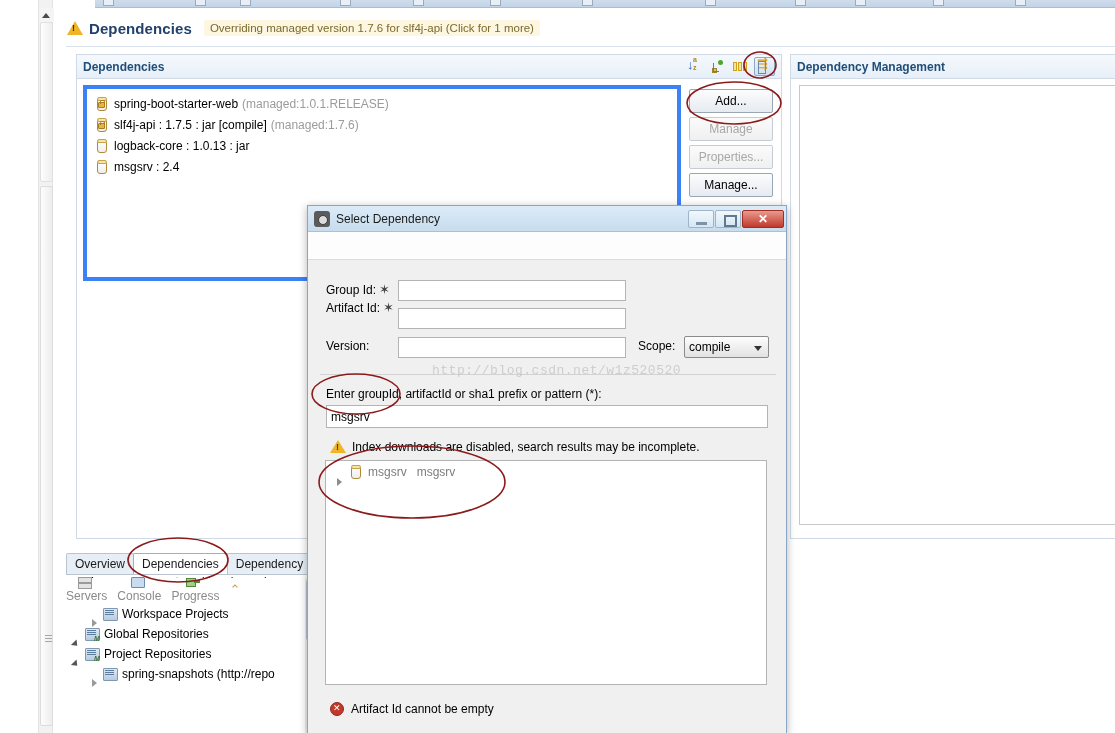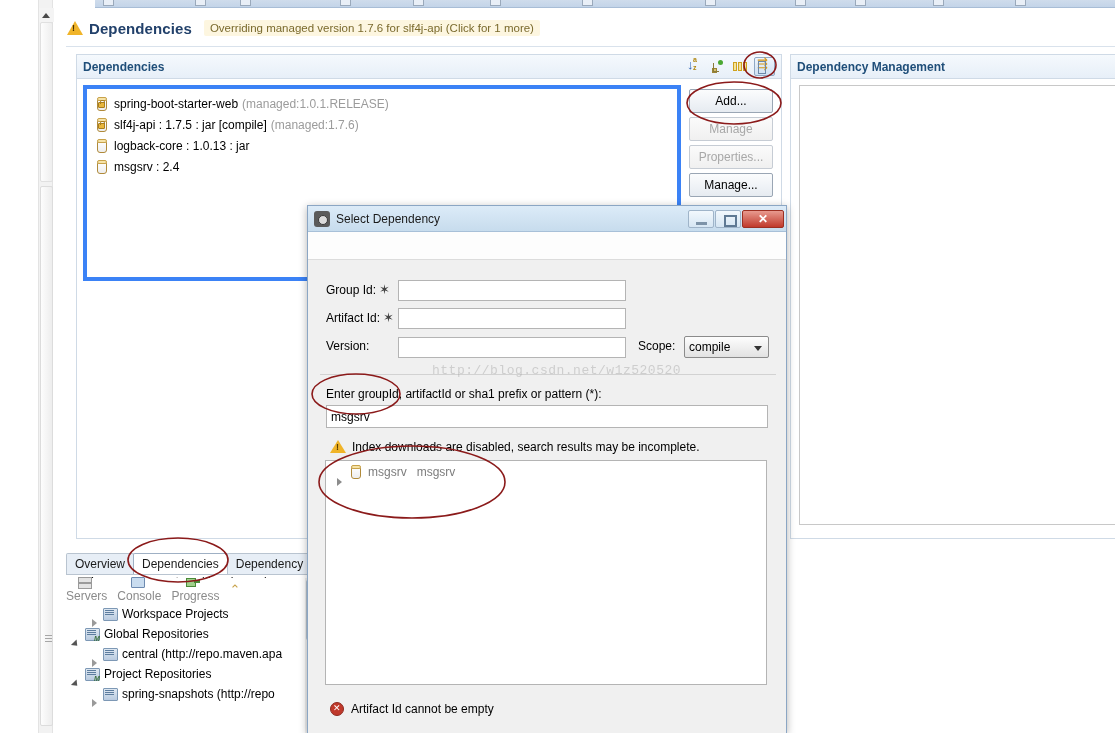--- a/index.html
+++ b/index.html
@@ -535,25 +535,20 @@
         <span class="repo-ico"></span>
         <span>Workspace Projects</span>
       </div>
       <div class="tree-row" style="padding-left:6px">
         <span class="twisty open"></span>
         <span class="repo-ico master">
             <i>M</i>
           </span>
         <span>Global Repositories</span>
       </div>
-      <div class="tree-row" style="padding-left:24px">
-        <span class="twisty closed"></span>
-        <span class="repo-ico"></span>
-        <span>central (http://repo.maven.apa</span>
-      </div>
       <div class="tree-row" style="padding-left:6px">
         <span class="twisty open"></span>
         <span class="repo-ico master">
             <i>M</i>
           </span>
         <span>Project Repositories</span>
       </div>
       <div class="tree-row" style="padding-left:24px">
         <span class="twisty closed"></span>
         <span class="repo-ico"></span>
@@ -576,21 +571,21 @@
 
     <div class="dlg-body">
       <div class="dlg-topstrip"></div>
 
       <div class="frow" style="left:18px; top:50px;">
         <span class="flabel">Group Id:</span>
         <span class="req">✶</span>
       </div>
       <input class="ti" style="position: absolute; left: 90px; top: 48px; width: 228px;" value="">
 
-      <div class="frow" style="left:18px; top:78px;">
+      <div class="frow" style="left:18px; top:68px;">
         <span class="flabel">Artifact Id:</span>
         <span class="req">✶</span>
       </div>
       <input class="ti" style="position: absolute; left: 90px; top: 76px; width: 228px;" value="">
 
       <div class="frow" style="left:18px; top:107px;">
         <span class="flabel">Version:</span>
       </div>
       <input class="ti" style="position: absolute; left: 90px; top: 105px; width: 228px;" value="">
 

